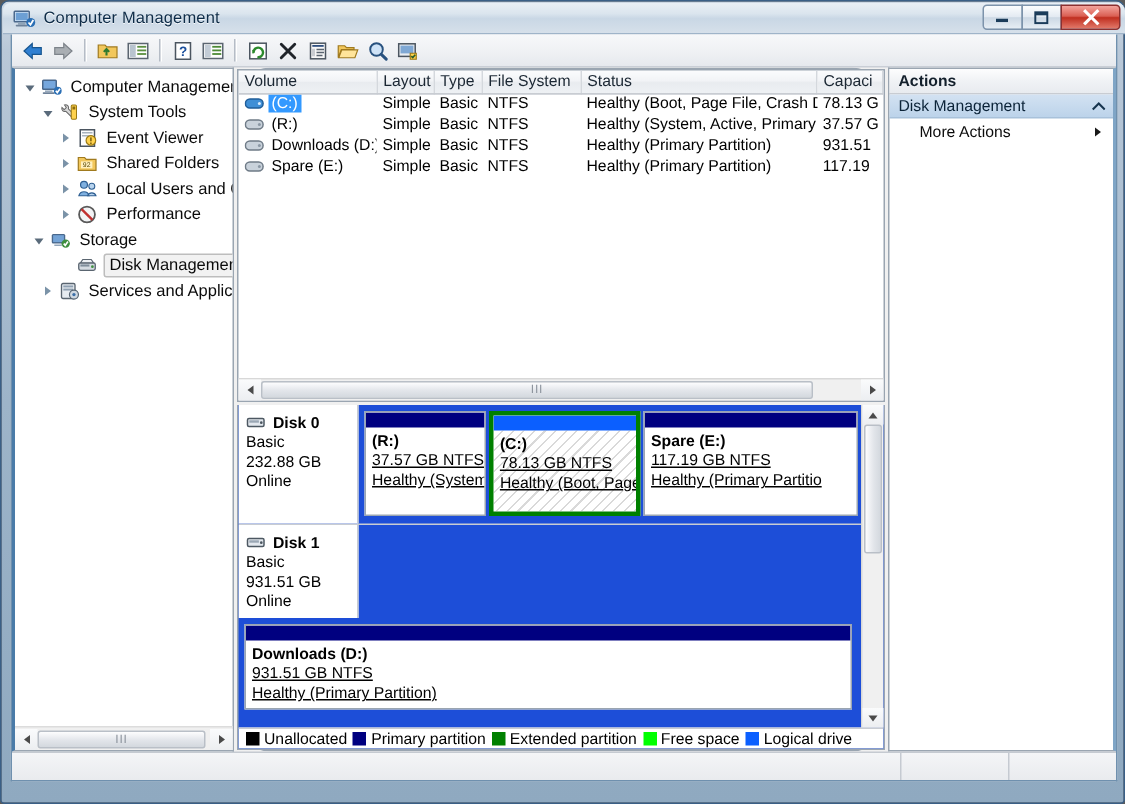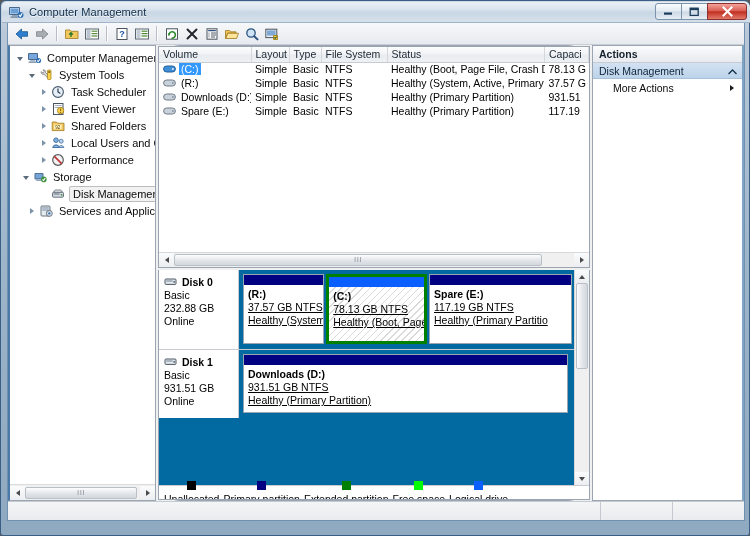--- a/index.html
+++ b/index.html
@@ -192,21 +192,21 @@
   #vol-hscroll {
     height: 15px; flex: none; margin-top: auto;
     background: #f0f0f0;
     border-top: 1px solid #d8d8d8;
     display: flex; align-items: center;
   }
 
   
   #diskpanel {
     flex: 1; min-height: 0;
-    background: #0369a1;
+    background: #1d4ed8;
     border: 1px solid #9aa5b1;
     border-top: none;
     margin-top: 2px;
     display: flex; flex-direction: column;
     overflow: hidden;
   }
   #disk-scrollarea { flex: 1; display: flex; min-height: 0; }
   #disk-rows { flex: 1; display: flex; flex-direction: column; min-width: 0; }
 
   .disk-row {
@@ -255,21 +255,21 @@
   }
 
   
   #legend {
     height: 14px; flex: none;
     border-top: 1px solid #c8ccd2;
     display: flex; align-items: center;
     padding-left: 5px; gap: 4px;
     background: #ffffff;
   }
-  .leg { display: flex; align-items: center; gap: 3px; font-size: 10.5px; color: #000; flex-direction: column; }
+  .leg { display: flex; align-items: center; gap: 3px; font-size: 10.5px; color: #000; }
   .legsw { width: 9px; height: 9px; flex: none; }
 
   
   #actions {
     width: 152px; flex: none;
     background: #ffffff;
     border: 1px solid #9aa5b1;
     border-right: 2px solid #7fa5c6;
     margin-left: 2px;
     display: flex; flex-direction: column;
@@ -491,32 +491,20 @@
                 <span class="arrow-open"></span>
               </span>
               <span class="ticon">
                 <svg width="15" height="14" viewBox="0 0 15 14">
                   <path d="M4 2 a2 2 0 0 1 2.6 2.6 L10.5 8.5 l-1.6 1.6 L4.9 6.2 A2 2 0 0 1 2.3 3.6 L3.8 5.1 L5.2 3.7 Z" fill="#d8d8d8" stroke="#6a6a6a" stroke-width=".7"></path>
                   <rect x="8.5" y="2" width="3.5" height="9.5" rx=".8" fill="#ffd24d" stroke="#9c7a12" stroke-width=".7"></rect>
                   <rect x="9.3" y="3" width="1.9" height="2" fill="#8c6c10"></rect>
                 </svg>
               </span>
               <span class="tlabel">System Tools</span>
-            </div>
-            <div class="tnode" style="padding-left: 27px;">
-              <span class="expander">
-                <span class="arrow-closed"></span>
-              </span>
-              <span class="ticon">
-                <svg width="15" height="14" viewBox="0 0 15 14">
-                  <circle cx="7" cy="7" r="5.4" fill="#e7eef5" stroke="#44566a" stroke-width="1.1"></circle>
-                  <path d="M7 3.6 V7 L9.4 8.5" stroke="#2b3e50" stroke-width="1.2" fill="none"></path>
-                </svg>
-              </span>
-              <span class="tlabel">Task Scheduler</span>
             </div>
             <div class="tnode" style="padding-left: 27px;">
               <span class="expander">
                 <span class="arrow-closed"></span>
               </span>
               <span class="ticon">
                 <svg width="15" height="14" viewBox="0 0 15 14">
                   <rect x="2.5" y="1.5" width="9.5" height="11" fill="#fdfdfd" stroke="#4b5560" stroke-width="1"></rect>
                   <rect x="3.7" y="3" width="7" height="1" fill="#a8b2bc"></rect>
                   <rect x="3.7" y="5" width="7" height="1" fill="#a8b2bc"></rect>
@@ -765,21 +753,21 @@
                     <div class="part" style="flex: 0 0 44%;">
                       <div class="pbar" style="background:#000080"></div>
                       <div class="pbody">
                         <div class="ptitle">Spare  (E:)</div>
                         <div class="pline">117.19 GB NTFS</div>
                         <div class="pline">Healthy (Primary Partitio</div>
                       </div>
                     </div>
                   </div>
                 </div>
-                <div class="disk-row" style="height: 68px;">
+                <div class="disk-row" style="height: 68px; flex-direction: column;">
                   <div class="disk-info">
                     <div class="dname">
                       <span style="display:inline-flex">
                         <svg width="15" height="14" viewBox="0 0 15 14">
                           <rect x="1" y="4" width="11" height="5.4" rx="1" fill="#e3e8ee" stroke="#4d5862" stroke-width="1"></rect>
                           <rect x="2.2" y="5.2" width="6.4" height="1.6" fill="#9aa7b4"></rect>
                           <circle cx="10.2" cy="6.8" r=".9" fill="#4d5862"></circle>
                         </svg>
                       </span>
                       <span>Disk 1</span>

